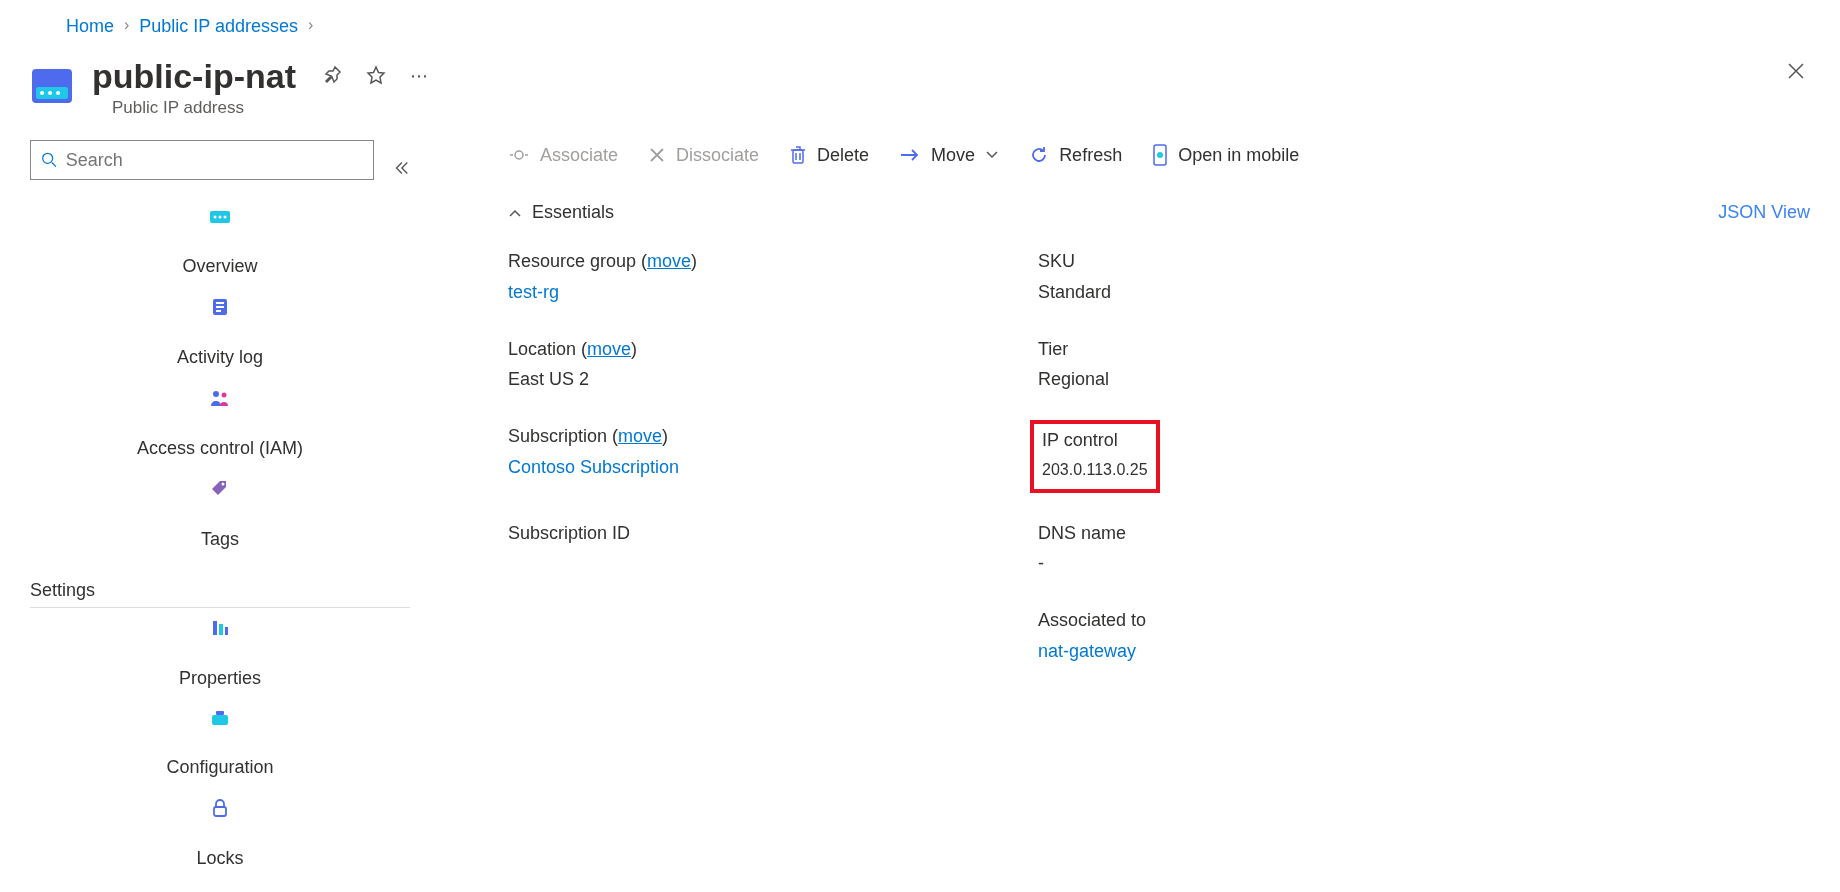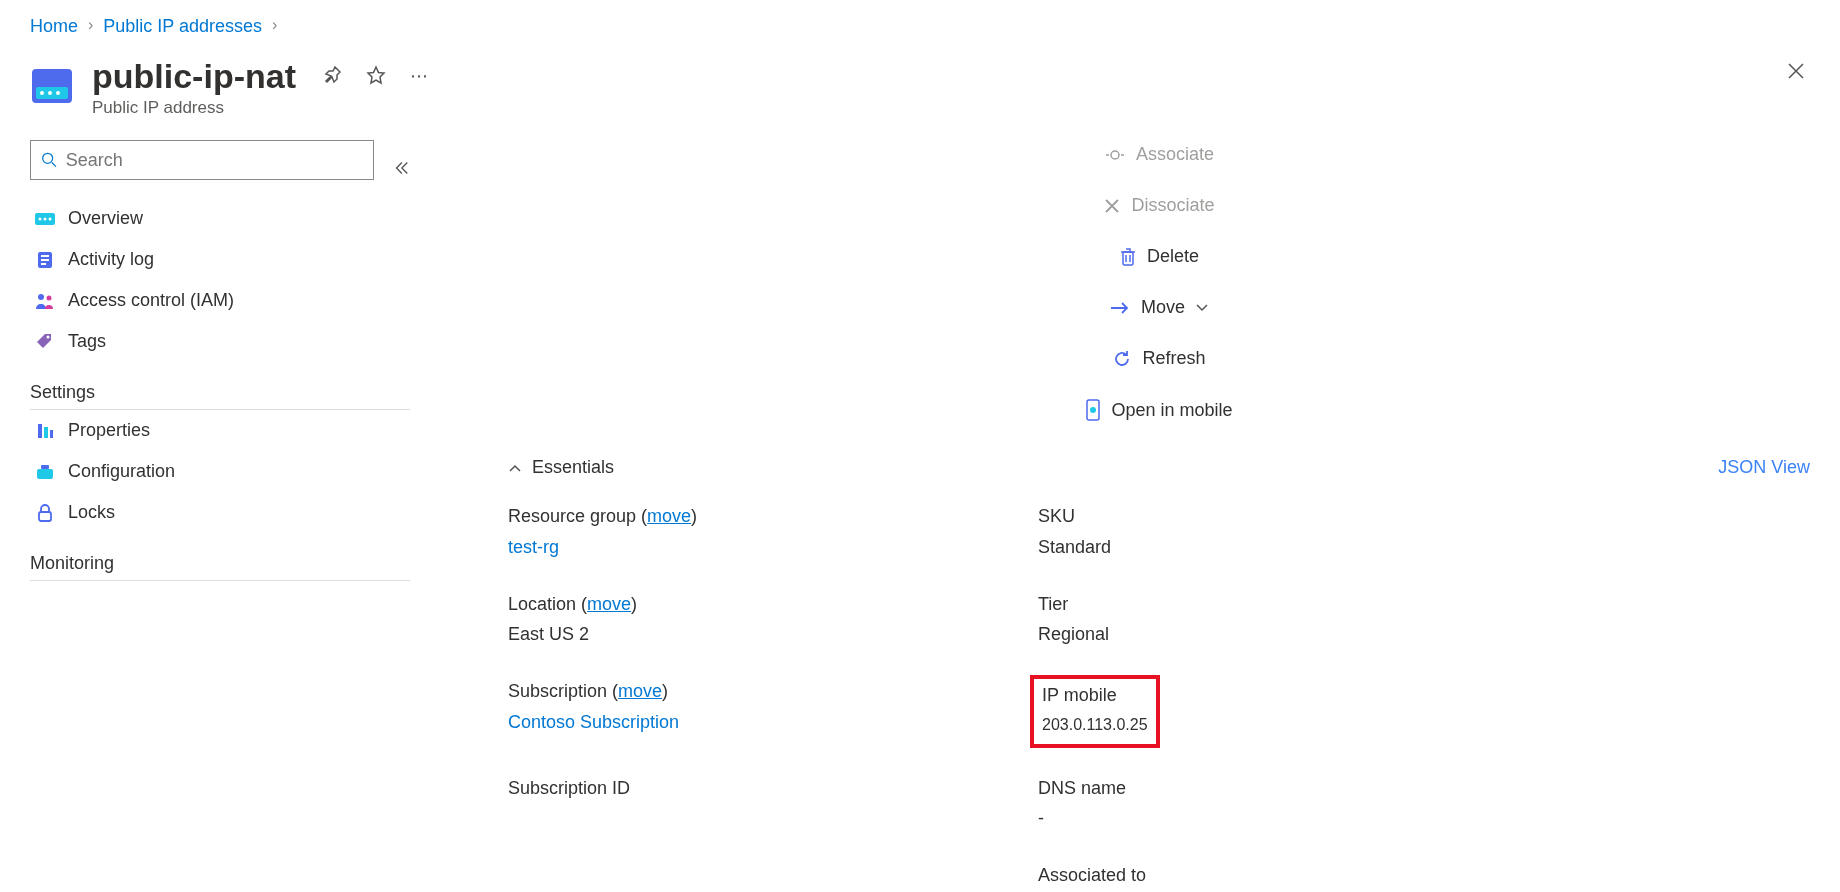--- a/index.html
+++ b/index.html
@@ -5,32 +5,32 @@
   * { box-sizing: border-box; margin: 0; padding: 0; }
   body {
     font-family: "Segoe UI", Arial, sans-serif;
     background: #ffffff;
     color: #323130;
     font-size: 14px;
   }
   .page { padding: 16px 30px; width: 1840px; }
 
   
-  .breadcrumb { display: flex; align-items: flex-start; gap: 10px; font-size: 18px; margin-bottom: 20px; }
+  .breadcrumb { display: flex; align-items: flex-start; gap: 10px; font-size: 18px; margin-bottom: 20px; margin-left: 36px; }
   .breadcrumb a { color: #0078d4; text-decoration: none; cursor: pointer; }
   .breadcrumb .sep { color: #888; font-size: 16px; }
 
   
   .header-row { display: flex; align-items: flex-start; gap: 18px; }
   .header-left { display: flex; align-items: flex-start; gap: 18px; flex: 1; }
   .res-icon { width: 44px; height: 44px; margin-top: 6px; }
   .title-block { display: flex; flex-direction: column; }
   .title-line { display: flex; align-items: center; gap: 26px; }
   .title-line h1 { font-size: 34px; font-weight: 600; color: #323130; }
-  .subtitle { font-size: 17px; color: #605e5c; margin-top: 2px; }
+  .subtitle { font-size: 17px; color: #605e5c; margin-top: 2px; margin-left: 20px; }
   .title-icons { display: flex; gap: 24px; color: #555; }
   .title-icons span, .title-icons svg { cursor: pointer; }
   .close-x { font-size: 22px; color: #555; cursor: pointer; padding: 4px; }
 
   
   .body-row { display: flex; margin-top: 22px; }
   .sidebar { width: 400px; flex-shrink: 0; padding-right: 20px; }
   .content { flex: 1; padding-left: 78px; padding-top: 4px; }
 
   
@@ -40,32 +40,33 @@
     border: 1px solid #8a8886; padding: 6px 10px;
     width: 350px; height: 40px;
   }
   .search-box input {
     border: none; outline: none; font-size: 18px; width: 100%; color: #605e5c;
     background: transparent;
   }
   .collapse-icon { color: #555; cursor: pointer; }
 
   .nav-item {
-    display: flex; align-items: center; gap: 10px;
+    display: flex; align-items: center; gap: 30px;
     padding: 10px 2px; font-size: 18px; cursor: pointer;
     color: #323130;
+    flex-direction: column;
   }
   .nav-item .nav-icon-wrap { width: 26px; display:flex; justify-content:center; }
   .section-title {
     font-size: 18px; color: #323130; font-weight: 400;
     border-bottom: 1px solid #ddd; margin-top: 14px; padding: 6px 0;
   }
 
   
-  .toolbar { display: flex; gap: 30px; align-items: center; font-size: 18px; color: #555; margin-bottom: 36px; flex-direction: column; }
+  .toolbar { display: flex; gap: 30px; align-items: center; font-size: 18px; color: #555; margin-bottom: 36px; }
   .tool-btn { display: flex; align-items: center; gap: 10px; cursor: pointer; color:#323130; }
   .tool-btn.disabled { color: #a19f9d; cursor: default; }
   .tool-btn svg { flex-shrink: 0; }
 
   
   .essentials-header { display: flex; justify-content: space-between; align-items: center; margin-bottom: 24px; }
   .essentials-toggle { display: flex; align-items: center; gap: 10px; font-size: 18px; cursor: pointer; color:#323130; }
   .json-link { color: #3b82f6; font-size: 18px; cursor: pointer; }
 
   .essentials-grid { display: grid; grid-template-columns: 500px 1fr; column-gap: 30px; row-gap: 28px; }
@@ -307,21 +308,21 @@
         </div>
 
         <div class="ess-item">
           <div class="ess-label">
             <span>Subscription</span> (<span class="move">move</span>)
           </div>
           <div class="ess-value link">Contoso Subscription</div>
         </div>
         <div class="ess-item">
           <div class="highlight-box">
-            <div class="ess-label">IP mobile</div>
+            <div class="ess-label">IP control</div>
             <div class="ess-value" style="font-size:16px;">203.0.113.0.25</div>
           </div>
         </div>
 
         <div class="ess-item">
           <div class="ess-label">Subscription ID</div>
         </div>
         <div class="ess-item">
           <div class="ess-label">DNS name</div>
           <div class="ess-value">-</div>

